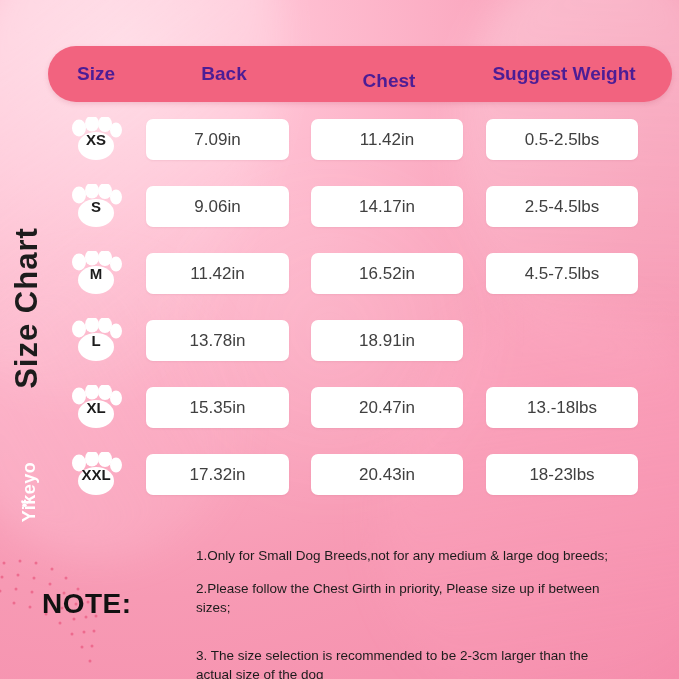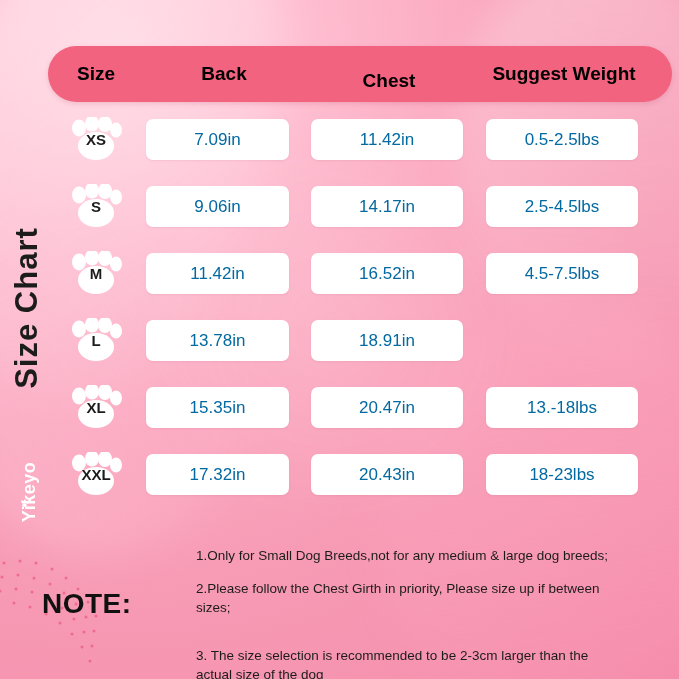--- a/index.html
+++ b/index.html
@@ -126,21 +126,21 @@
     left: 48px;
     top: 46px;
     width: 624px;
   }
   .thead {
     display: flex;
     align-items: center;
     height: 56px;
     background: #f2637f;
     border-radius: 28px;
-    color: #000000;
+    color: #4c1d95;
     box-shadow: 0 2px 5px rgba(180,60,90,.18);
   }
   .th {
     text-align: center;
     font-size: 19px;
     font-weight: bold;
     line-height: 1.15;
   }
   .c-size { width: 96px; }
   .c-back { width: 160px; }
@@ -177,21 +177,21 @@
     z-index: 2;
   }
   .cell-val {
     height: 41px;
     background: #ffffff;
     border-radius: 7px;
     display: flex;
     align-items: center;
     justify-content: center;
     font-size: 17px;
-    color: #0369a1;
+    color: #404040;
     box-shadow: 0 1px 2px rgba(170,70,100,.10);
   }
   .v-back { width: 143px; margin-left: 2px; }
   .v-chest { width: 152px; margin-left: 22px; }
   .v-weight { width: 152px; margin-left: 23px; }
 
   
   .note-label {
     position: absolute;
     left: 42px;

